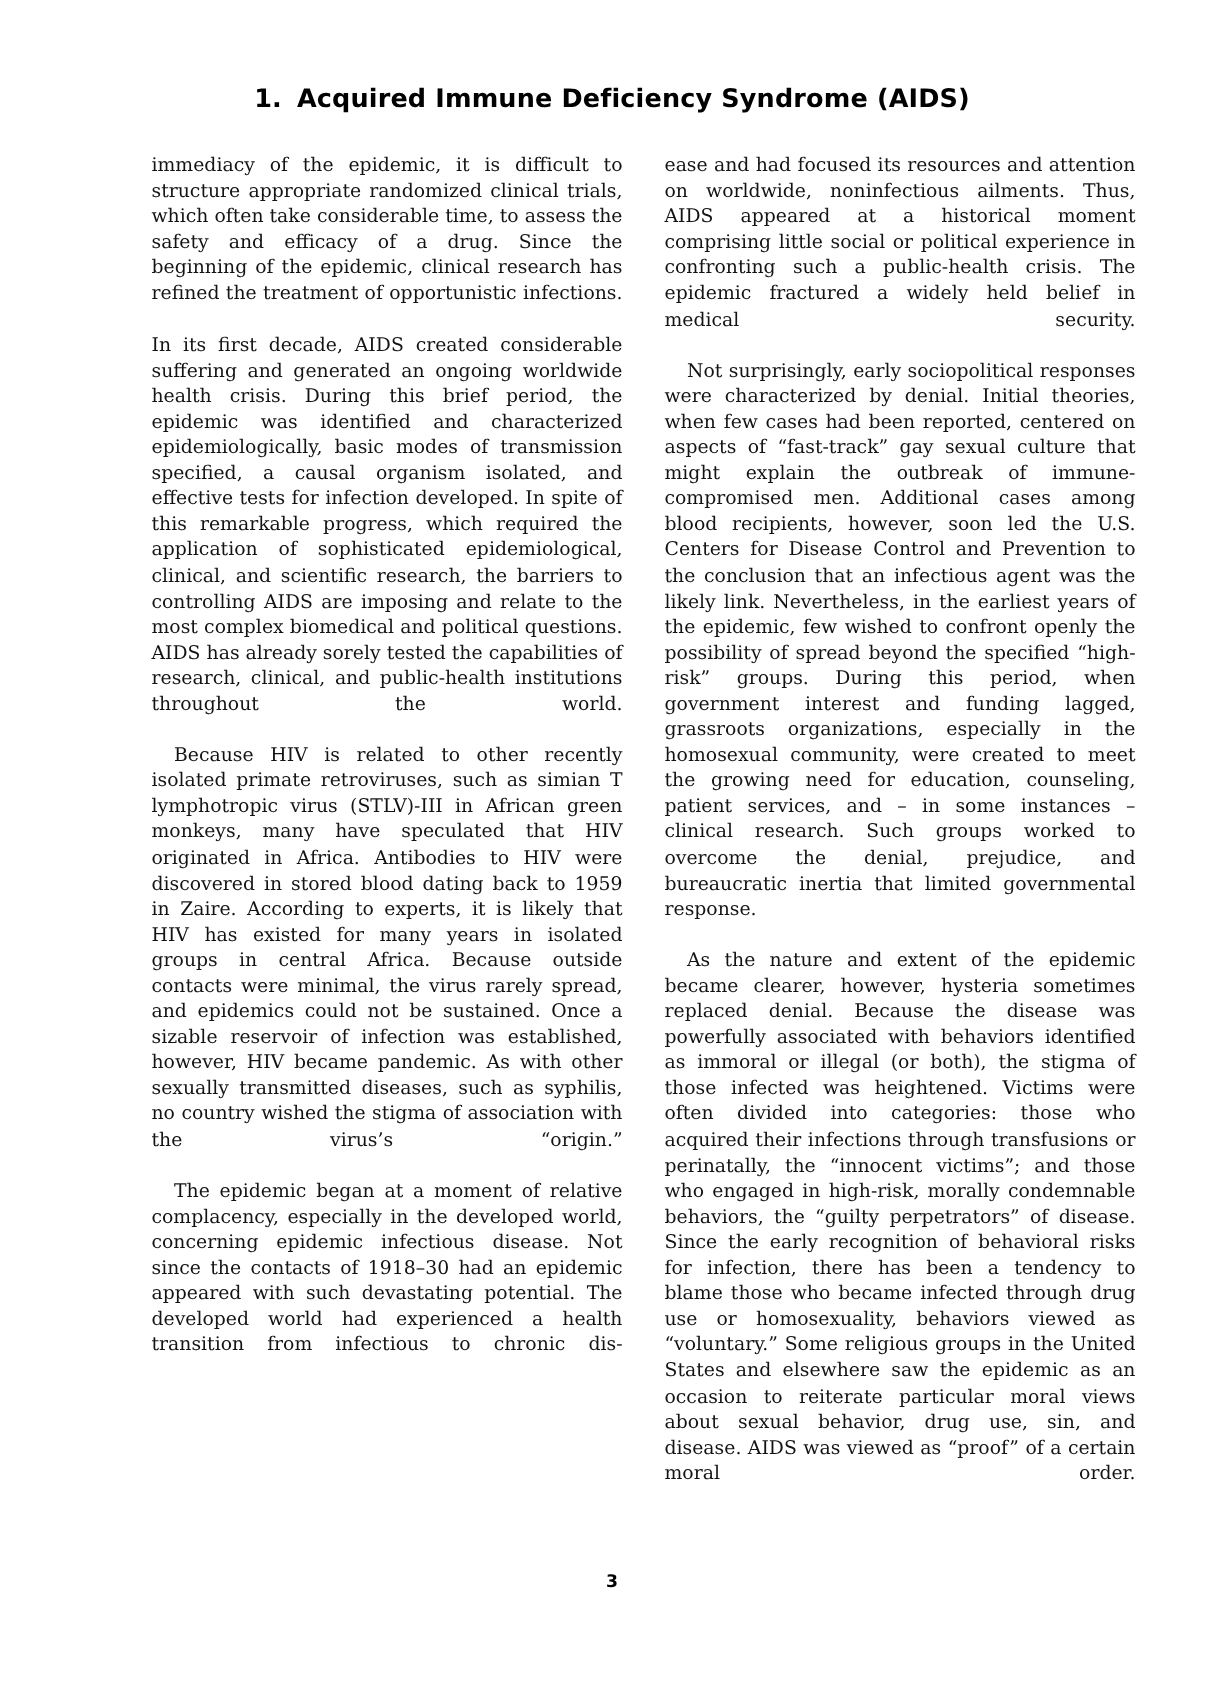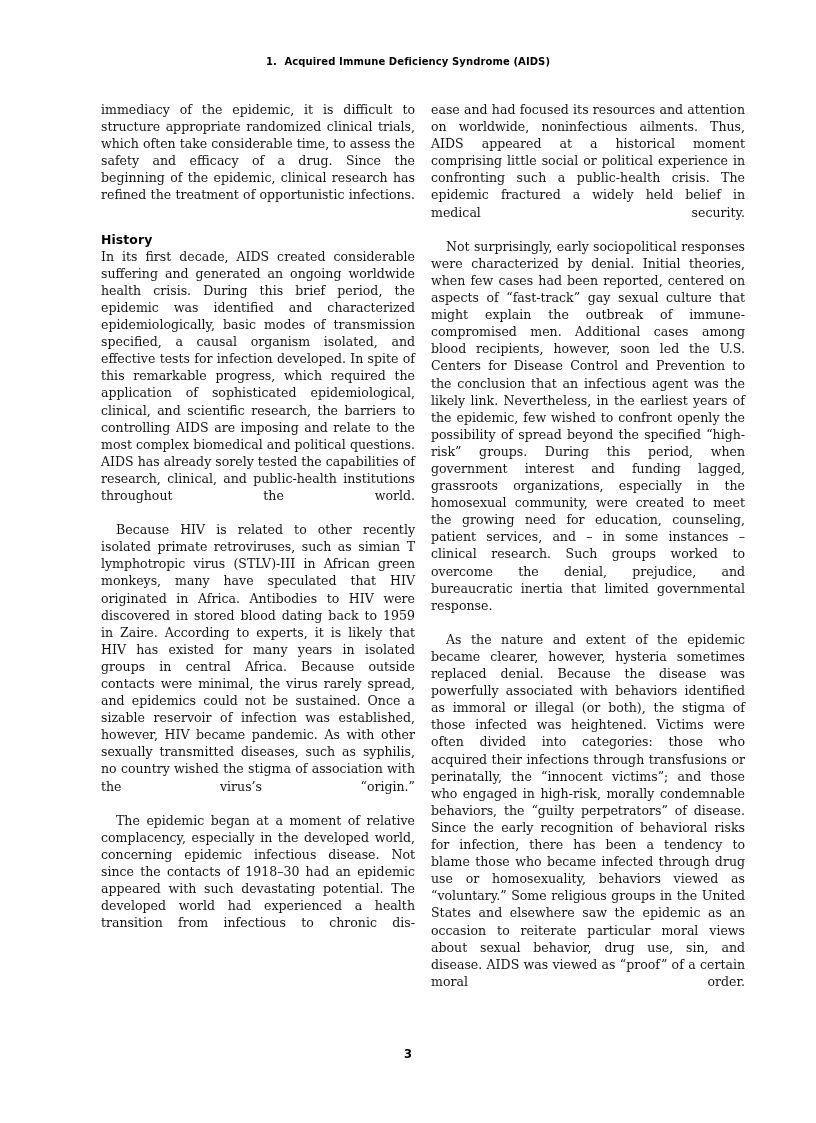--- a/index.html
+++ b/index.html
@@ -27,35 +27,35 @@
 
   
   .running-head {
     position: absolute;
     top: 56px;
     left: 100px;
     width: 616px;
     text-align: center;
     font-family: "DejaVu Sans", "Liberation Sans", sans-serif;
     font-weight: bold;
-    font-size: 10px;
+    font-size: 17px;
     letter-spacing: 0.1px;
     color: #000;
   }
   .running-head .rh-num { margin-right: 4px; }
 
   
   .columns {
     position: absolute;
     top: 101px;
     left: 101px;
     width: 656px;
     height: 930px;
     display: flex;
-    gap: 16px;
+    gap: 28px;
   }
   .col {
     width: 314px;
     flex: 0 0 314px;
   }
 
   .col p {
     margin: 0;
     font-size: 12.55px;
     line-height: 17.1px;
@@ -108,21 +108,20 @@
     <span class="rh-num">1.</span>
     <span>Acquired Immune Deficiency Syndrome (AIDS)</span>
   </div>
 
   <div class="columns">
 
     <div class="col">
 
       <p>immediacy of the epidemic, it is difficult to structure appropriate randomized clinical trials, which often take considerable time, to assess the safety and efficacy of a drug. Since the beginning of the epidemic, clinical research has refined the treatment of opportunistic infections.</p>
 
-      <h2 class="section-head">History</h2>
 
       <p>In its first decade, AIDS created considerable suffering and generated an ongoing worldwide health crisis. During this brief period, the epidemic was identified and characterized epidemiologically, basic modes of transmission specified, a causal organism isolated, and effective tests for infection developed. In spite of this remarkable progress, which required the application of sophisticated epidemiological, clinical, and scientific research, the barriers to controlling AIDS are imposing and relate to the most complex biomedical and political questions. AIDS has already sorely tested the capabilities of research, clinical, and public-health institutions throughout the world.</p>
 
       <p class="indent"><span>Because HIV is related to other recently isolated primate retroviruses, such as simian T lymphotropic virus (STLV)-III in African green monkeys, many have speculated that HIV originated in Africa. Antibodies to HIV were discovered in stored blood dating back to 1959 in Zaire. According to experts, it is likely that HIV has existed for many years in isolated groups in central Africa. Because outside contacts were minimal, the virus rarely spread, and epidemics could not be sustained. Once a sizable reservoir of infection was established, however, HIV became pandemic. As with other sexually transmitted diseases, such as </span><b class="term">syphilis</b><span>, no country wished the stigma of association with the virus’s “origin.”</span></p>
 
       <p class="indent"><span>The epidemic began at a moment of relative complacency, especially in the developed world, concerning epidemic infectious disease. Not since the </span><b class="term">contacts</b><span> of 1918–30 had an epidemic appeared with such devastating potential. The developed world had experienced a health transition from infectious to chronic dis-</span></p>
 
     </div>
 
     <div class="col">

